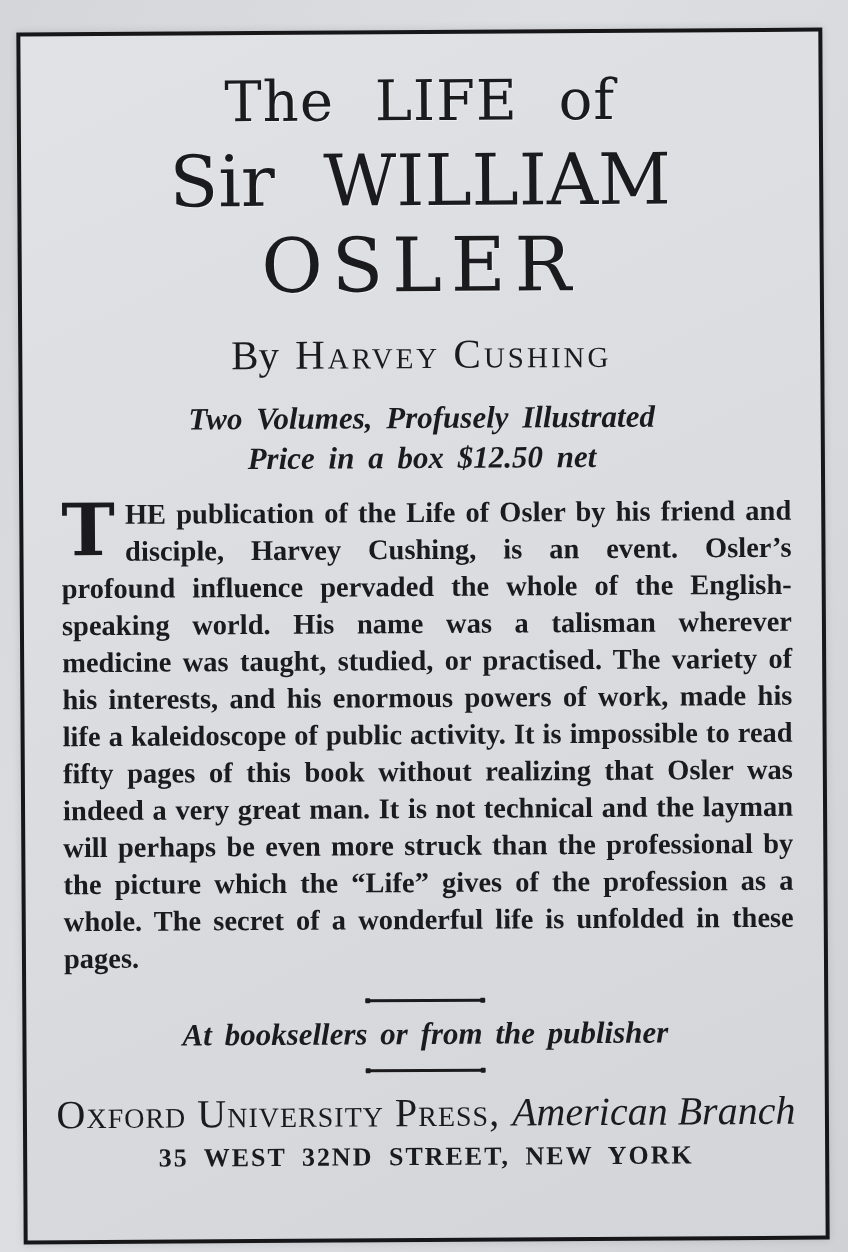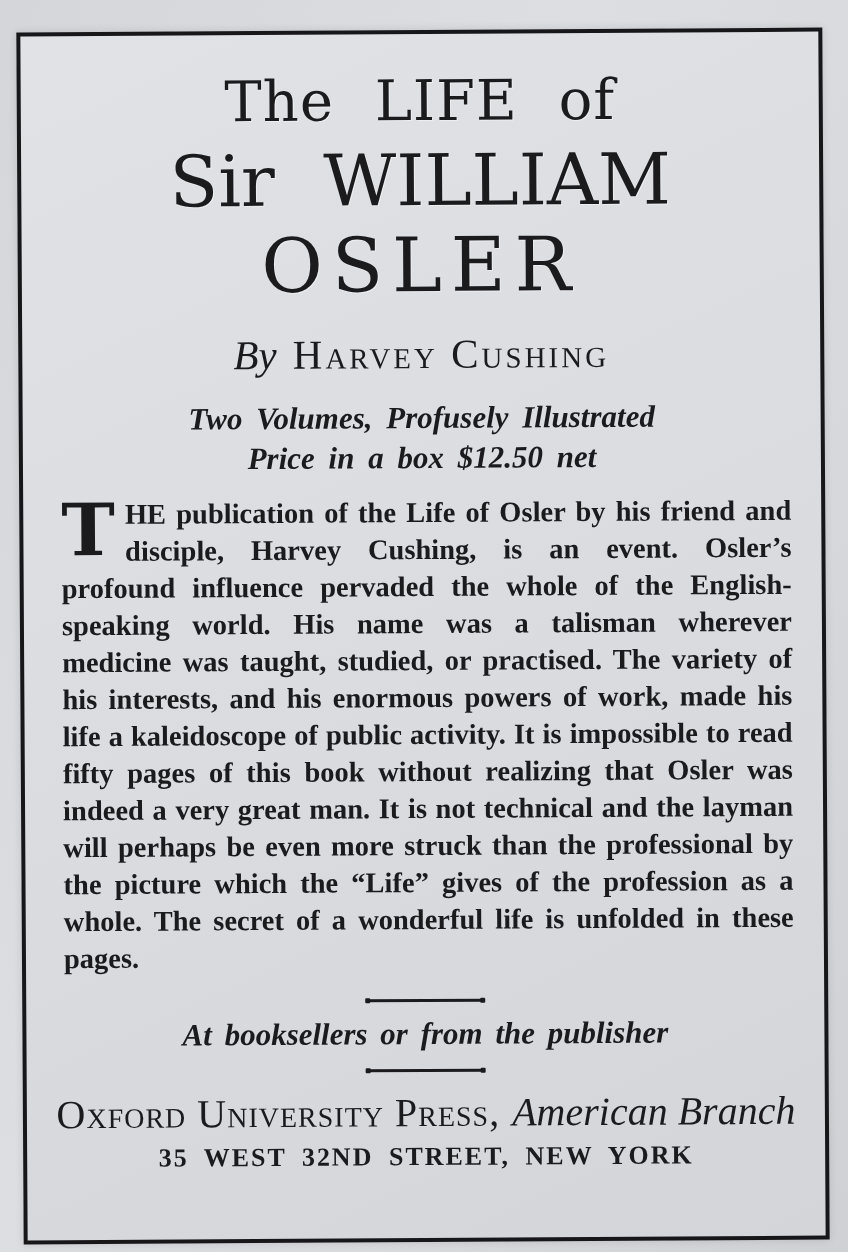--- a/index.html
+++ b/index.html
@@ -33,21 +33,21 @@
     word-spacing: 26px; margin-top: 10px;
     text-shadow: 1px 1px 0 rgba(255,255,255,0.45);
   }
   .title3 {
     font-family: "DejaVu Serif", "Liberation Serif", serif;
     font-size: 75px; line-height: 1.08;
     letter-spacing: 9px; margin-top: 6px;
     text-shadow: 1px 1px 0 rgba(255,255,255,0.45);
   }
   .byline { margin-top: 24px; font-size: 41px; line-height: 1.2; }
-  .byline .by { font-style: italic; margin-right: 16px; }
+  .byline .by { margin-right: 16px; }
   .byline .author { font-variant: small-caps; letter-spacing: 3px; }
   .subtitle { margin-top: 18px; font-size: 31px; line-height: 40px; font-style: italic; font-weight: bold; word-spacing: 6px; }
   .bodytext {
     margin: 16px 30px 0 38px;
     font-size: 28.5px; line-height: 37px;
     font-weight: bold;
     text-align: justify; text-align-last: justify;
   }
   .dropcap {
     float: left;

